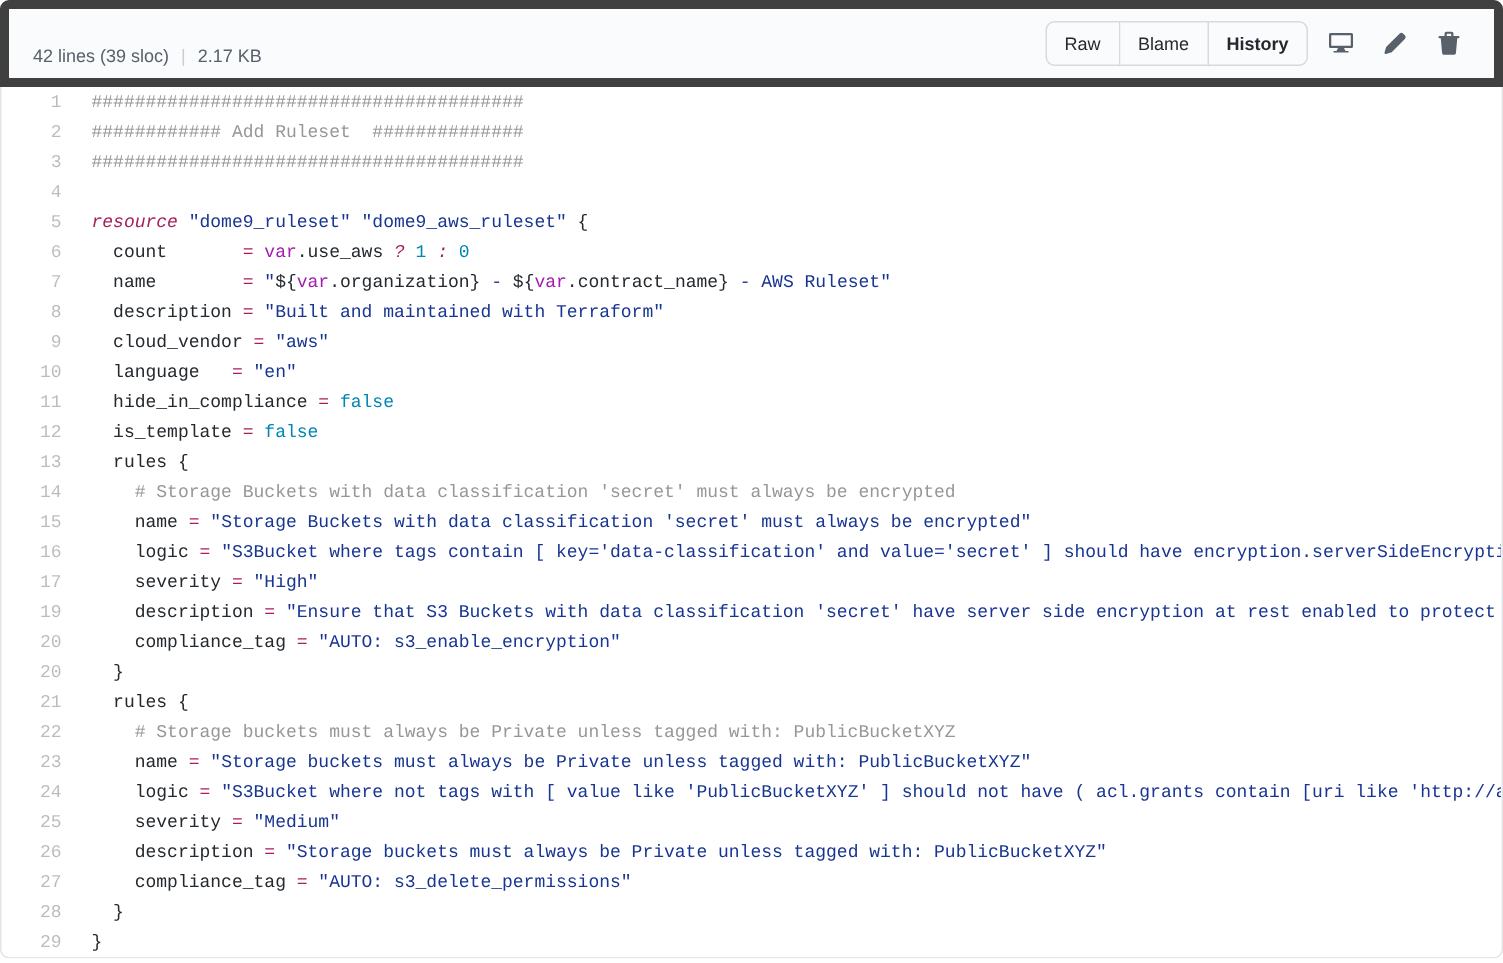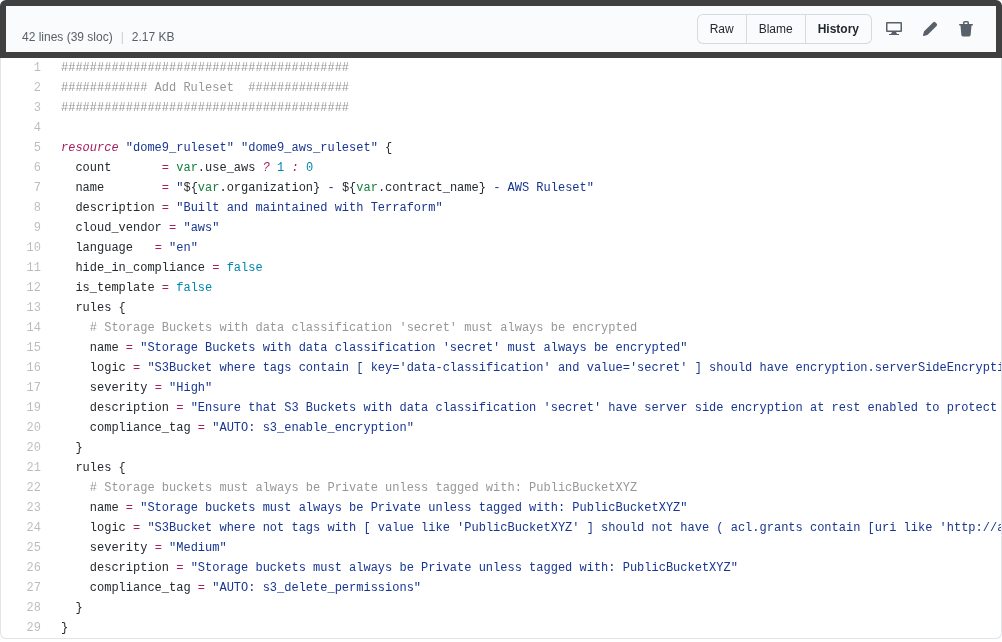--- a/index.html
+++ b/index.html
@@ -90,21 +90,21 @@
       padding: 0 10px;
       white-space: pre;
       vertical-align: top;
       font-size: 12px;
     }
     .c-comment { color: #969896; }
     .c-keyword { color: #a71d5d; font-style: italic; }
     .c-string { color: #183691; }
     .c-punct { color: #24292e; }
     .c-attr { color: #24292e; }
-    .c-attr-blue { color: #15803d; }
+    .c-attr-blue { color: #a21caf; }
     .c-const { color: #0086b3; }
     .c-interp { color: #24292e; }
   </style>
 </head>
 <body>
 
 <div class="file-header">
   <div class="file-info">
     <span>42 lines (39 sloc)</span>
     <span class="divider">|</span>

